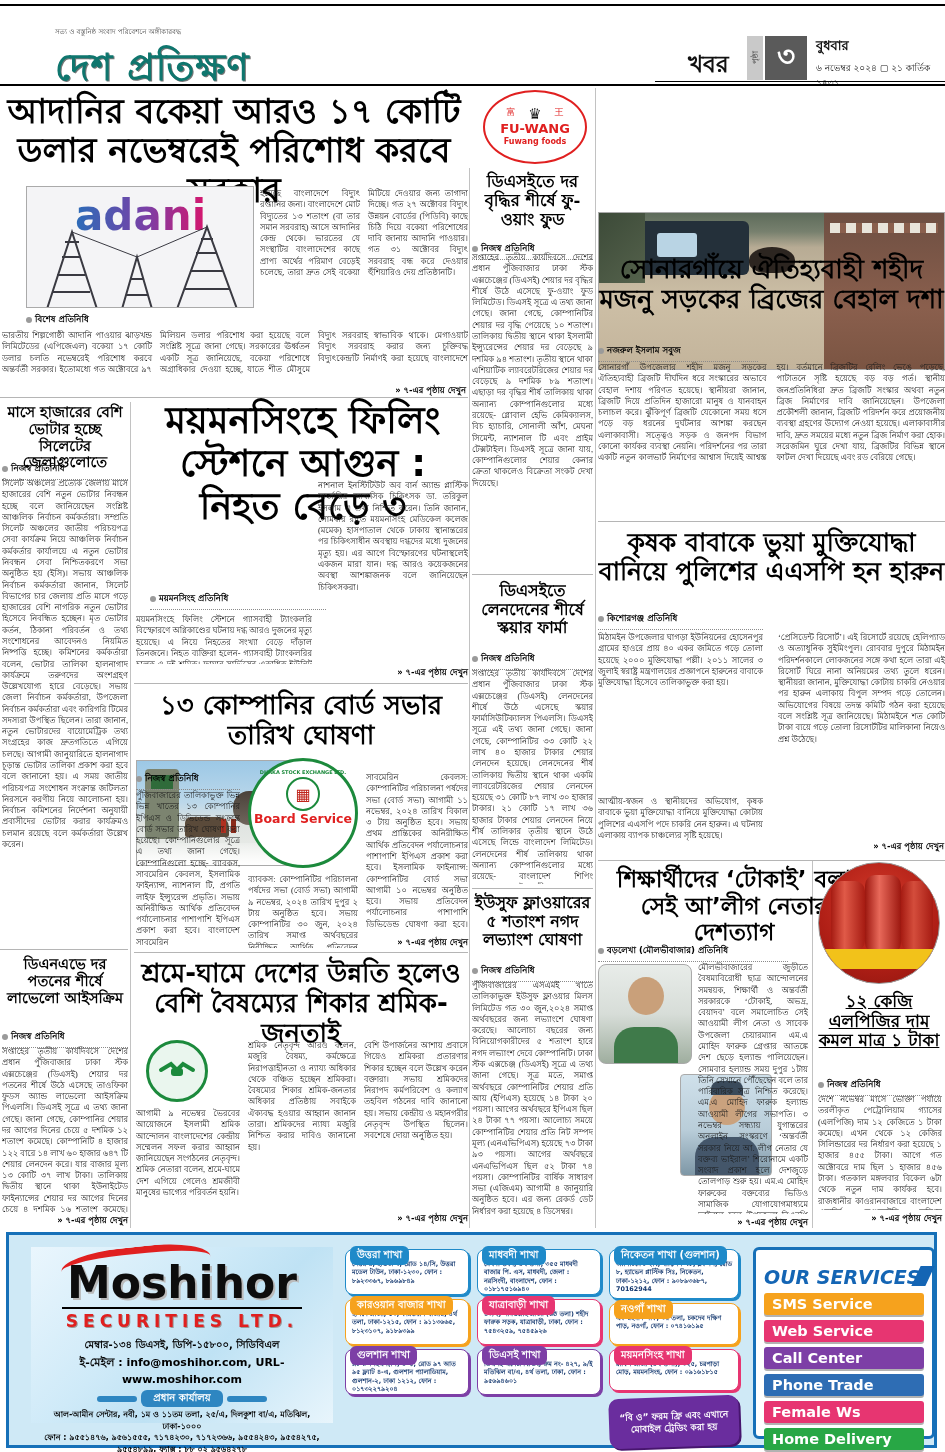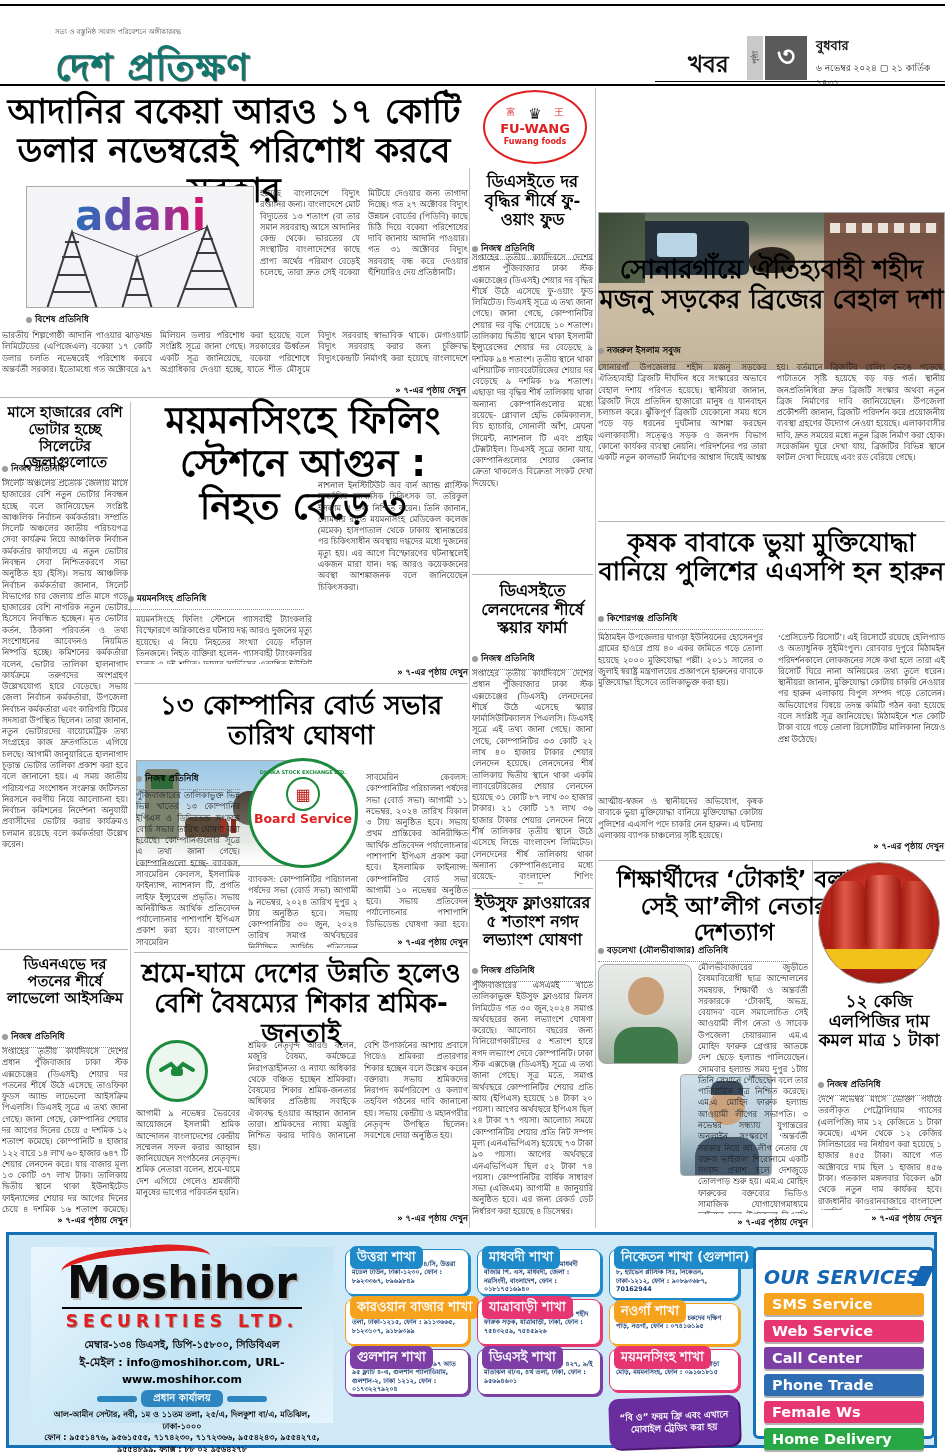--- a/index.html
+++ b/index.html
@@ -60,21 +60,21 @@
   .sec { color:#e02020; font-weight:bold; font-size:17px; letter-spacing:5px;
          text-shadow:1px 1px 0 #999; }
   .mline { font-size:10px; font-weight:bold; color:#000; }
   .hopill { background:#2e86c1; color:#fff; font-size:10px; font-weight:bold; border-radius:6px;
             padding:0 12px; display:inline-block; }
   .addr { font-size:8px; font-weight:bold; color:#000; line-height:1.45; }
 
   .bcard { background:#fff; border-radius:8px; padding:10px 5px 3px 6px; position:relative;
            font-family:"DejaVu Sans", sans-serif; }
   .bcard .txt { font-size:6.4px; font-weight:bold; color:#14386f; line-height:1.3; text-align:left; }
-  .bpill { position:absolute; left:4px; top:-4px; color:#fff; font-size:13px; font-weight:bold;
+  .bpill { position:absolute; left:4px; top:-4px; color:#fff; font-size:10px; font-weight:bold;
            border-radius:6px; padding:1px 7px; white-space:nowrap; }
   .bc-blue   { border:1px solid #1f8ac9; box-shadow:2px 2px 0 #1f8ac9; }
   .bc-orange { border:1px solid #f6a21d; box-shadow:2px 2px 0 #f6a21d; }
   .bc-pink   { border:1px solid #e73571; box-shadow:2px 2px 0 #e73571; }
   .bc-purple { border:1px solid #7d3fa6; box-shadow:2px 2px 0 #7d3fa6; }
   .bg-blue   { background:#1f8ac9; } .bg-orange { background:#f6a21d; }
   .bg-pink   { background:#e73571; } .bg-purple { background:#7d3fa6; }
 
   .svcbox { position:absolute; left:744px; top:12px; width:182px; height:192px; background:#fff;
             border:3px solid #1670b8; border-radius:6px; padding:16px 8px;
@@ -190,21 +190,21 @@
 <div class="abs photo" style="left:136px; top:480px; width:176px; height:106px;
      background:linear-gradient(180deg,#9cc8e6 0%,#bcd8ea 40%,#dfe3e0 60%,#eef0ec 100%);">
   <div style="position:absolute; left:8px; top:8px; width:34px; height:70px; background:#7c8470; border-radius:4px;"></div>
   <div style="position:absolute; left:14px; top:14px; width:22px; height:14px; background:#2f6b3a;"></div>
   <div style="position:absolute; left:96px; top:30px; width:72px; height:34px; background:linear-gradient(180deg,#4a423a,#6f655c); border-radius:16px;"></div>
   <div style="position:absolute; left:48px; top:56px; width:44px; height:20px; background:#5a4a3a; border-radius:6px 10px 2px 2px;"></div>
   <div style="position:absolute; left:84px; top:58px; width:5px; height:14px; background:#b03020;"></div>
   <div style="position:absolute; left:94px; top:58px; width:5px; height:14px; background:#8a2a1a;"></div>
   <div style="position:absolute; left:0; bottom:0; width:176px; height:22px; background:linear-gradient(180deg,rgba(255,255,255,.2),#fff);"></div>
 </div>
-<div class="abs byline dotline" style="left:128px; top:592px; width:176px; padding-bottom:3px;">
+<div class="abs byline dotline" style="left:150px; top:592px; width:176px; padding-bottom:3px;">
   <span class="dot"></span>
   <span>ময়মনসিংহ প্রতিনিধি</span>
 </div>
 <div class="abs bt" style="left:318px; top:480px; width:150px; height:198px;">নাশনাল ইনস্টিটিউট অব বার্ন অ্যান্ড প্লাস্টিক সার্জারির আবাসিক চিকিৎসক ডা. তরিকুল ইসলাম এ তথ্য নিশ্চিত করেন। তিনি জানান, সোমবার রাতে ময়মনসিংহ মেডিকেল কলেজ (মমেক) হাসপাতাল থেকে ঢাকায় স্থানান্তরের পর চিকিৎসাধীন অবস্থায় দগ্ধদের মধ্যে দুজনের মৃত্যু হয়। এর আগে বিস্ফোরণের ঘটনাস্থলেই একজন মারা যান। দগ্ধ আরও কয়েকজনের অবস্থা আশঙ্কাজনক বলে জানিয়েছেন চিকিৎসকরা।</div>
 <div class="abs bt" style="left:136px; top:614px; width:176px; height:50px;">ময়মনসিংহে ফিলিং স্টেশনে গ্যাসবাহী ট্যাংকলরি বিস্ফোরণে অগ্নিকাণ্ডের ঘটনায় দগ্ধ আরও দুজনের মৃত্যু হয়েছে। এ নিয়ে নিহতের সংখ্যা বেড়ে দাঁড়াল তিনজনে। নিহত ব্যক্তিরা হলেন- গ্যাসবাহী ট্যাংকলরির চালক ও দুই শ্রমিক। ফায়ার সার্ভিসের একাধিক ইউনিট দীর্ঘ চেষ্টায় আগুন নিয়ন্ত্রণে আনে। ঘটনার কারণ অনুসন্ধানে তদন্ত কমিটি গঠন করা হয়েছে।</div>
 <div class="abs more" style="left:340px; top:666px; width:128px;">» ৭-এর পৃষ্ঠায় দেখুন</div>
 
 <div class="abs hl" style="left:134px; top:690px; width:334px; font-size:26px;">১৩ কোম্পানির বোর্ড সভার তারিখ ঘোষণা</div>
 <div class="abs byline dotline" style="left:136px; top:772px; width:104px; padding-bottom:3px;">
   <span class="dot"></span>
@@ -274,21 +274,21 @@
   <div class="bt" style="height:252px;">মৌলভীবাজারের জুড়ীতে বৈষম্যবিরোধী ছাত্র আন্দোলনের সমন্বয়ক, শিক্ষার্থী ও অন্তর্বর্তী সরকারকে ‘টোকাই, অভদ্র, বেয়াদব’ বলে সমালোচিত সেই আওয়ামী লীগ নেতা ও সাবেক উপজেলা চেয়ারম্যান এম.এ মোহিদ ফারুক গ্রেপ্তার আতঙ্কে দেশ ছেড়ে হল্যান্ড পালিয়েছেন। সোমবার হল্যান্ড সময় দুপুর ১টায় তিনি সেখানে পৌঁছেছেন বলে তার পারিবারিক সূত্র নিশ্চিত করেছে। এম.এ মোহিদ ফারুক হল্যান্ড আওয়ামী লীগের সভাপতি। ৩ নভেম্বর সন্ধ্যায় যুগান্তরের অনলাইন সংস্করণে ‘অন্তর্বর্তী সরকার নিয়ে আ. লীগ নেতার যে বক্তব্য ভাইরাল’ শিরোনামে একটি সংবাদ প্রকাশ হলে দেশজুড়ে তোলপাড় শুরু হয়। এম.এ মোহিদ ফারুকের বক্তব্যের ভিডিও সামাজিক যোগাযোগমাধ্যমে ভাইরাল হলে উপজেলা বিএনপি ও বৈষম্যবিরোধী ছাত্র আন্দোলনের সমন্বয়কসহ ছাত্র-জনতার পক্ষ থেকে তাৎক্ষণিক প্রতিবাদ ও তার গ্রেপ্তারের দাবি উঠে। এরপর পুলিশ ও যৌথবাহিনী এম.এ মোহিদ ফারুকের বাড়িতে অভিযান চালায়। যেকোনো সময় গ্রেপ্তার হতে পারেন- এমন তথ্য লোকমুখে ছড়িয়ে পড়ার কারণেই তড়িঘড়ি তিনি দেশ ছেড়ে হল্যান্ড পালিয়েছেন। এম.এ মোহিদ ফারুকের মোবাইল নম্বরে যোগাযোগ করলে তার ফোন বন্ধ পাওয়া যায়। তার ছোটভাই এমএ মুহিব মাহবুব জানান, ৪ নভেম্বর তিনি হল্যান্ড পৌঁছেছেন। এমএ মোহিদ ফারুক সব সময় বৈষম্যবিরোধী ছাত্র আন্দোলনের</div>
 </div>
 <div class="abs more" style="left:680px; top:1216px; width:128px;">» ৭-এর পৃষ্ঠায় দেখুন</div>
 
 <div class="abs" style="left:818px; top:862px; width:122px; height:122px; border-radius:50%; overflow:hidden; background:radial-gradient(circle at 50% 35%,#d33a2a 0%,#b01f16 60%,#8e150f 100%); border:1px solid #999;">
   <div style="position:absolute; left:12px; top:18px; width:34px; height:70px; border-radius:10px; background:linear-gradient(90deg,#a61b12,#e05a48 40%,#a61b12);"></div>
   <div style="position:absolute; left:46px; top:12px; width:36px; height:78px; border-radius:10px; background:linear-gradient(90deg,#9c170f,#e8695a 40%,#9c170f);"></div>
   <div style="position:absolute; left:82px; top:18px; width:32px; height:70px; border-radius:10px; background:linear-gradient(90deg,#a61b12,#d44d3c 40%,#a61b12);"></div>
   <div style="position:absolute; left:0; bottom:14px; width:122px; height:20px; background:#f2c21a;"></div>
 </div>
-<div class="abs hl" style="left:816px; top:992px; width:126px; font-size:17px;">১২ কেজি এলপিজির দাম কমল মাত্র ১ টাকা</div>
+<div class="abs hl" style="left:816px; top:992px; width:126px; font-size:17px;text-decoration:underline;">১২ কেজি এলপিজির দাম কমল মাত্র ১ টাকা</div>
 <div class="abs byline dotline" style="left:818px; top:1078px; width:122px; padding-bottom:3px;">
   <span class="dot"></span>
   <span>নিজস্ব প্রতিনিধি</span>
 </div>
 <div class="abs bt" style="left:818px; top:1094px; width:124px; height:116px;">দেশে নভেম্বর মাসে ভোক্তা পর্যায়ে তরলীকৃত পেট্রোলিয়াম গ্যাসের (এলপিজি) দাম ১২ কেজিতে ১ টাকা কমেছে। এখন থেকে ১২ কেজির সিলিন্ডারের দর নির্ধারণ করা হয়েছে ১ হাজার ৪৫৫ টাকা। আগে গত অক্টোবরে দাম ছিল ১ হাজার ৪৫৬ টাকা। গতকাল মঙ্গলবার বিকেল ৬টা থেকে নতুন দাম কার্যকর হবে। রাজধানীর কাওরানবাজারে বাংলাদেশ এনার্জি রেগুলেটরি কমিশন (বিইআরসি) সংবাদ সম্মেলনে এলপিজির নতুন এই দাম ঘোষণা করেন প্রতিষ্ঠানের চেয়ারম্যান। এর আগে গত মাসে ১২ কেজির এলপি গ্যাসে বেড়েছিল ৩৫ টাকা। সংবাদ সম্মেলনে বিইআরসির চেয়ারম্যান জালাল আহমেদ গতকাল বিকেল ৬টা থেকে এলপিজির নতুন দাম কার্যকর</div>
 <div class="abs more" style="left:814px; top:1212px; width:128px;">» ৭-এর পৃষ্ঠায় দেখুন</div>
 
 <div class="adbox">
 
   <div class="moshi">

